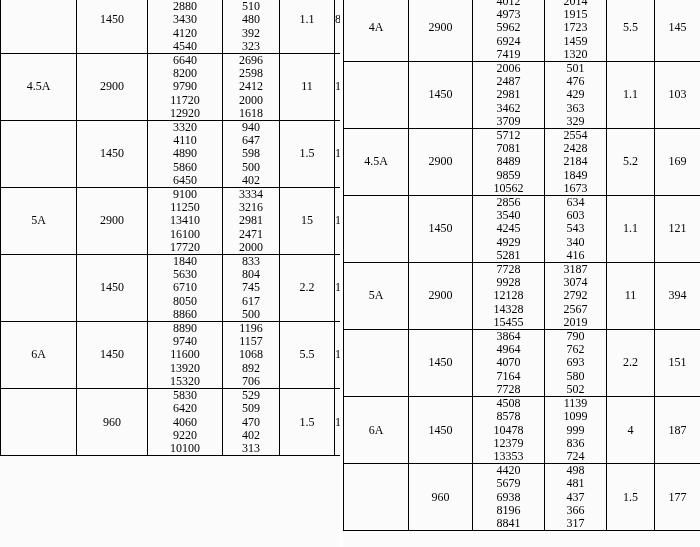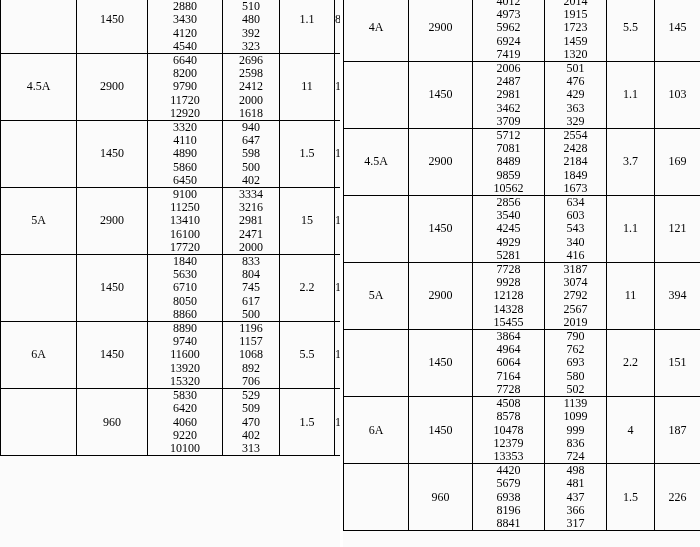--- a/index.html
+++ b/index.html
@@ -256,21 +256,21 @@
             <td class="stack">5712
 7081
 8489
 9859
 10562</td>
             <td class="stack">2554
 2428
 2184
 1849
 1673</td>
-            <td>3.7</td>
+            <td>5.2</td>
             <td>169</td>
           </tr>
           <tr>
             <td class="frame"></td>
             <td>1450</td>
             <td class="stack">2856
 3540
 4245
 4929
 5281</td>
@@ -296,21 +296,21 @@
 2567
 2019</td>
             <td>11</td>
             <td>394</td>
           </tr>
           <tr>
             <td class="frame"></td>
             <td>1450</td>
             <td class="stack">3864
 4964
-6064
+4070
 7164
 7728</td>
             <td class="stack">790
 762
 693
 580
 502</td>
             <td>2.2</td>
             <td>151</td>
           </tr>
@@ -337,19 +337,19 @@
 5679
 6938
 8196
 8841</td>
             <td class="stack">498
 481
 437
 366
 317</td>
             <td>1.5</td>
-            <td>226</td>
+            <td>177</td>
           </tr>
         </tbody>
     </table>
   </div>
 
 </div>
 
 </body></html>

